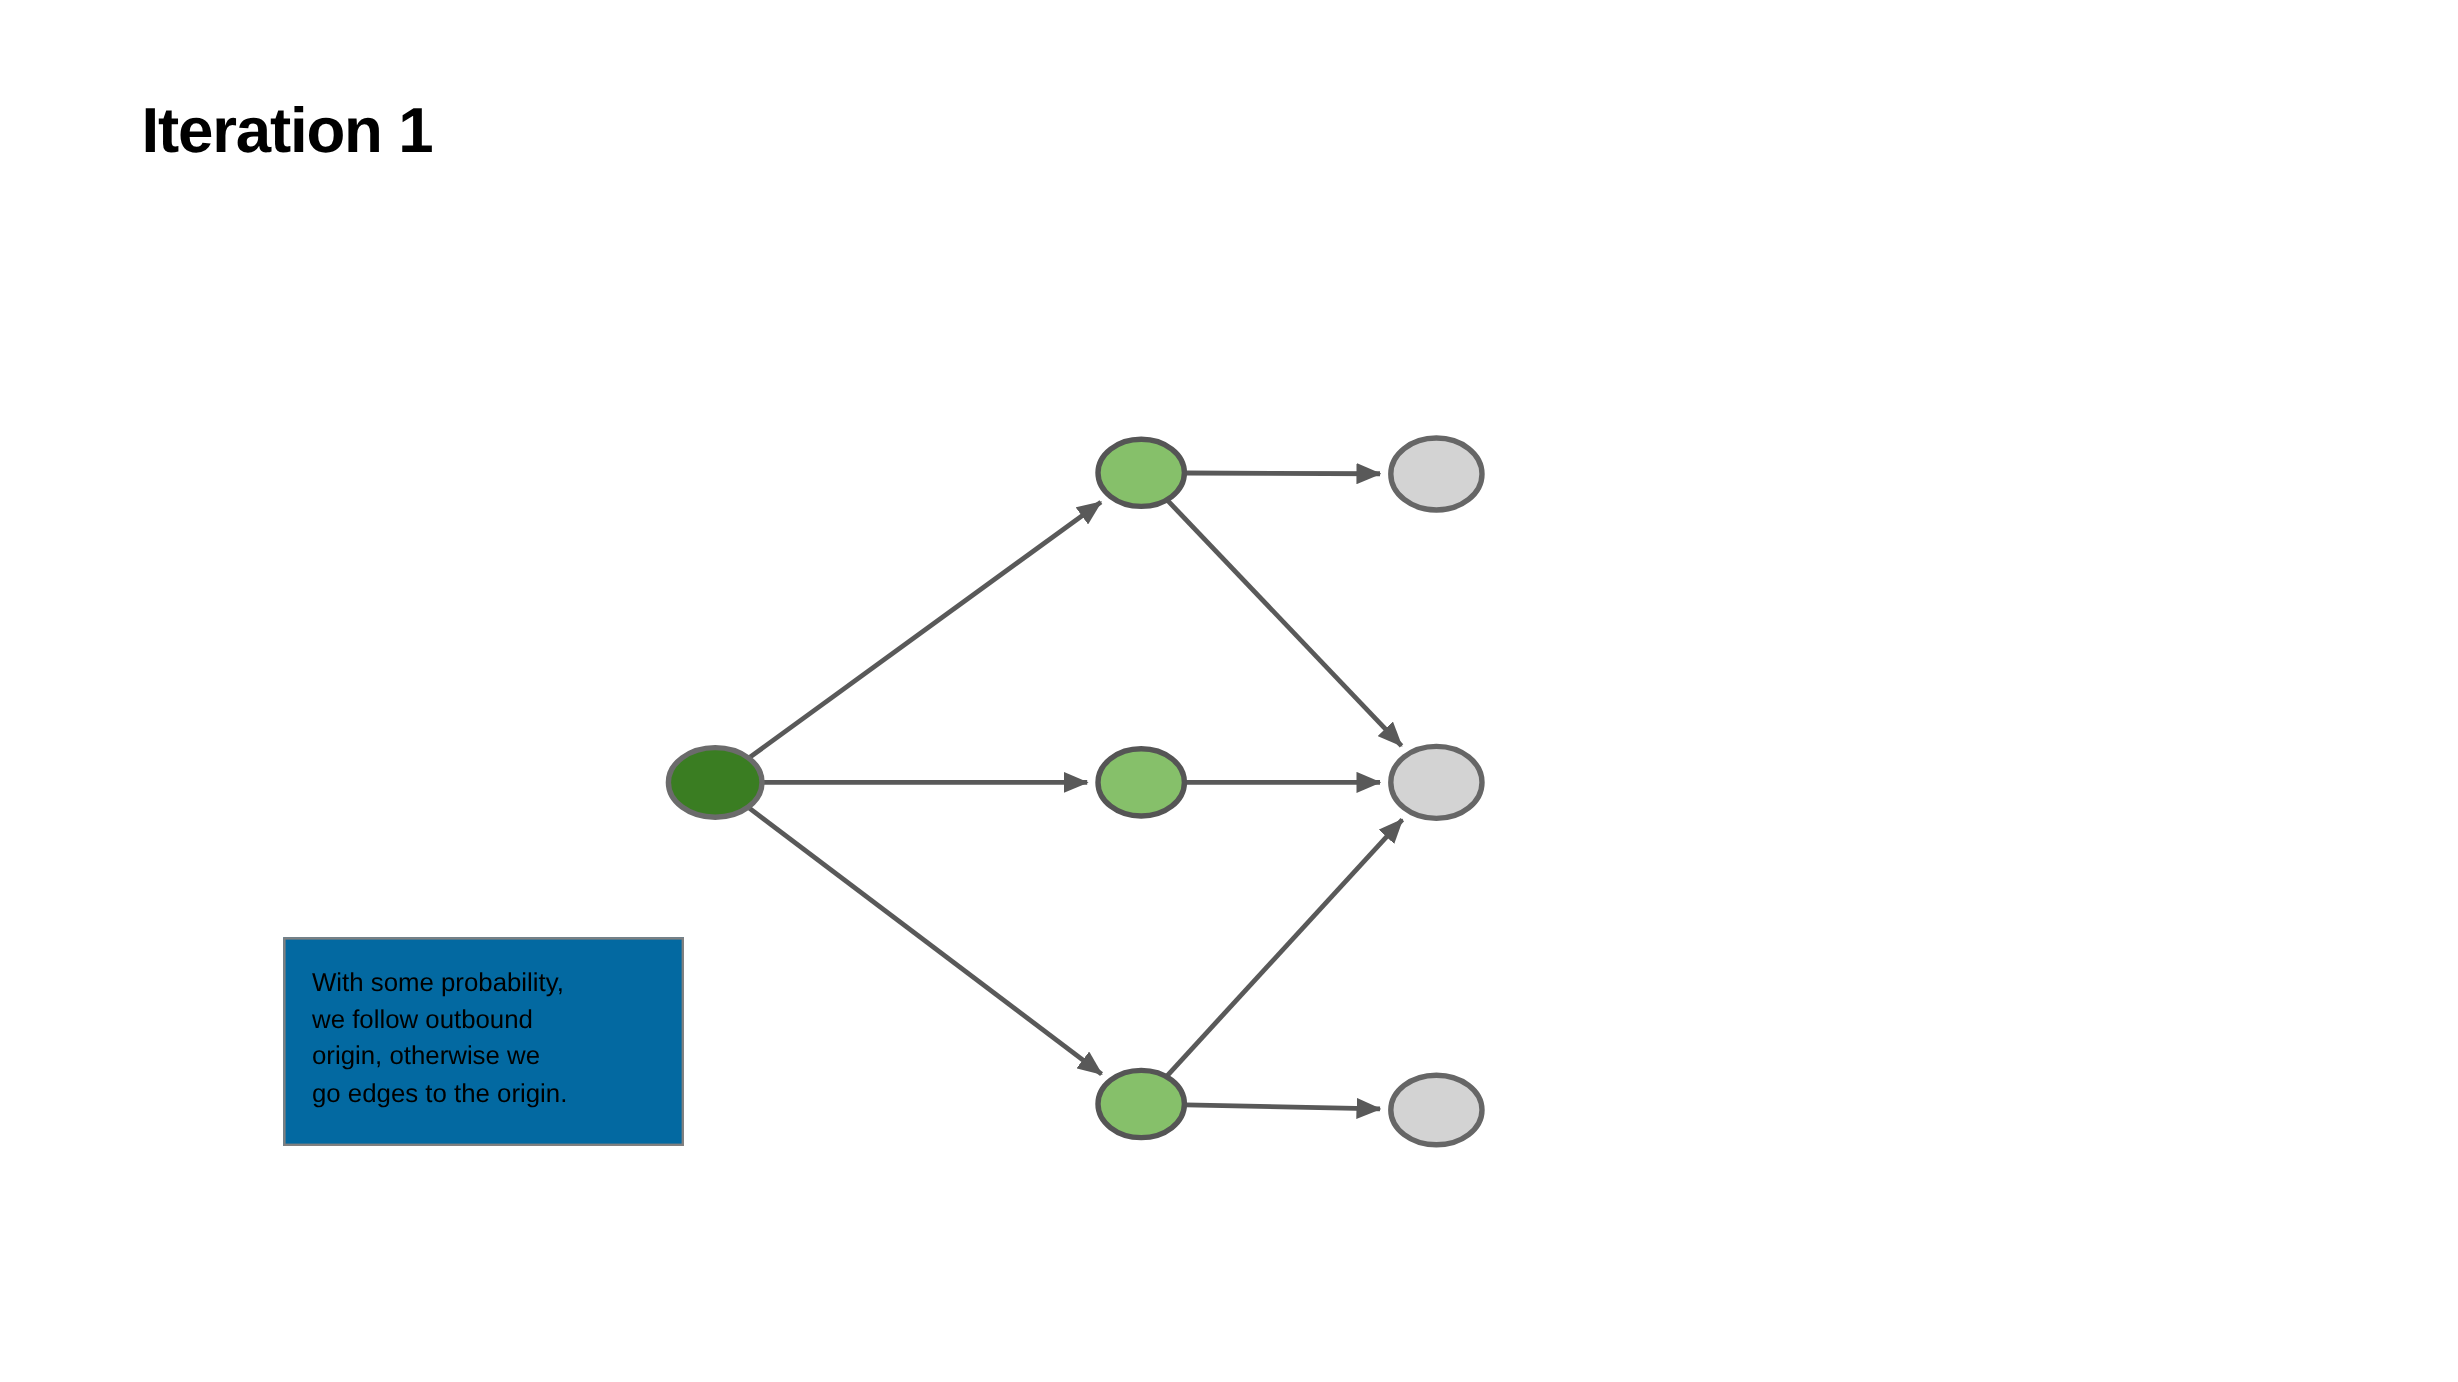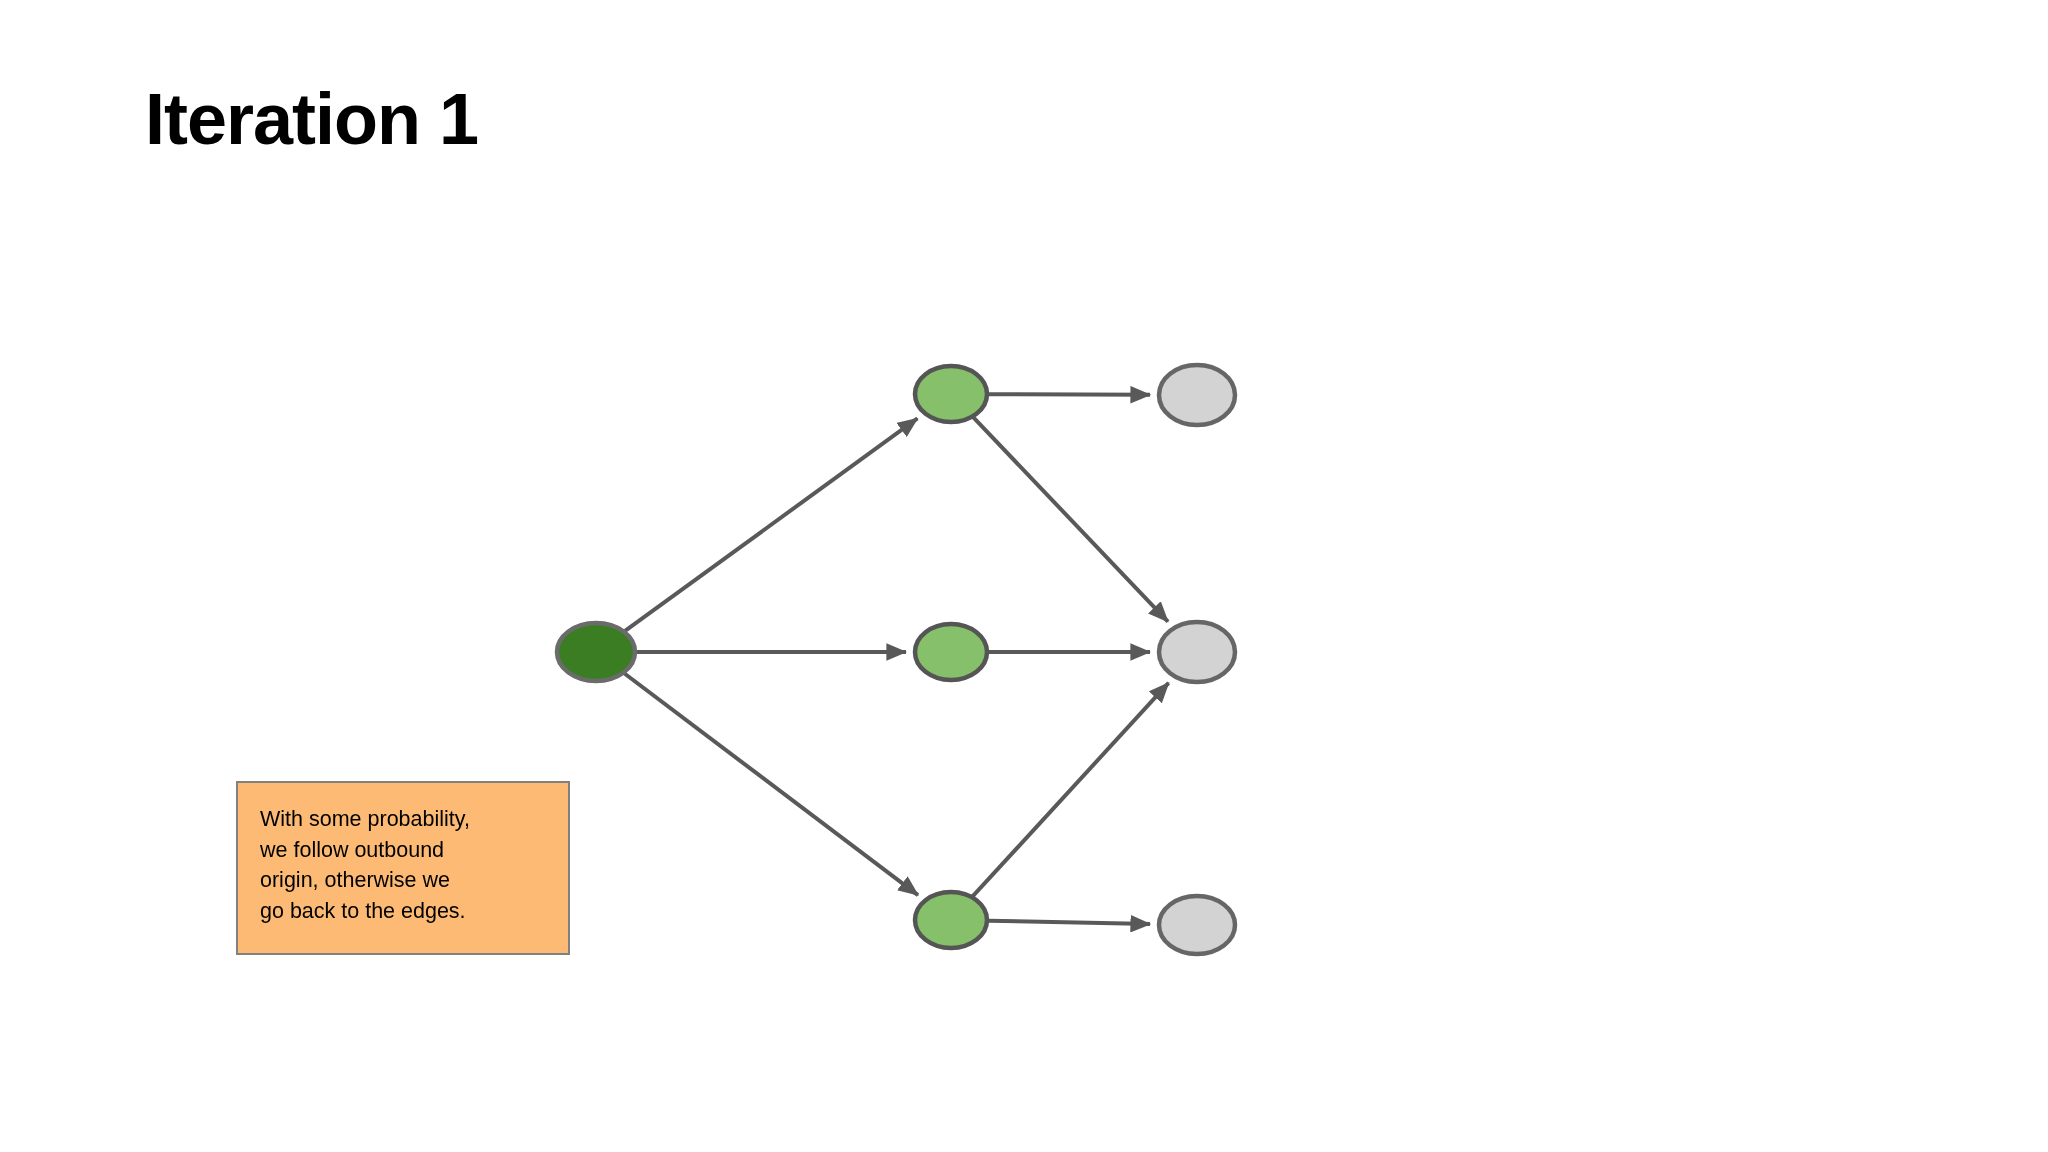--- a/index.html
+++ b/index.html
@@ -12,35 +12,34 @@
     width: 2048px;
     height: 1152px;
     background: #ffffff;
     overflow: hidden;
     font-family: "Liberation Sans", sans-serif;
   }
   #slide-title {
     position: absolute;
     left: 118px;
     top: 82px;
-    font-size: 72px;
+    font-size: 53px;
     font-weight: bold;
     color: #000000;
     letter-spacing: -1px;
     line-height: 1.05;
     white-space: pre;
-    margin-left: 27px;
   }
   #caption-box {
     position: absolute;
     left: 236px;
     top: 781px;
     width: 334px;
     height: 174px;
-    background: #fdba74;
+    background: #0369a1;
     border: 2px solid #808080;
     box-sizing: border-box;
   }
   #caption-text {
     position: absolute;
     left: 22px;
     top: 21px;
     width: 292px;
     font-size: 21.5px;
     line-height: 1.42;
@@ -98,17 +97,17 @@
         <ellipse cx="1197" cy="652" rx="38" ry="30" class="graph-node node-inactive"></ellipse>
         <ellipse cx="1197" cy="925" rx="38" ry="29" class="graph-node node-inactive"></ellipse>
       </g>
   </svg>
 
   <div id="caption-box">
     <div id="caption-text">
         <div>With some probability,</div>
         <div>we follow outbound</div>
         <div>origin, otherwise we</div>
-        <div>go back to the edges.</div>
+        <div>go edges to the origin.</div>
       </div>
   </div>
 
 </div>
 
 </body></html>

